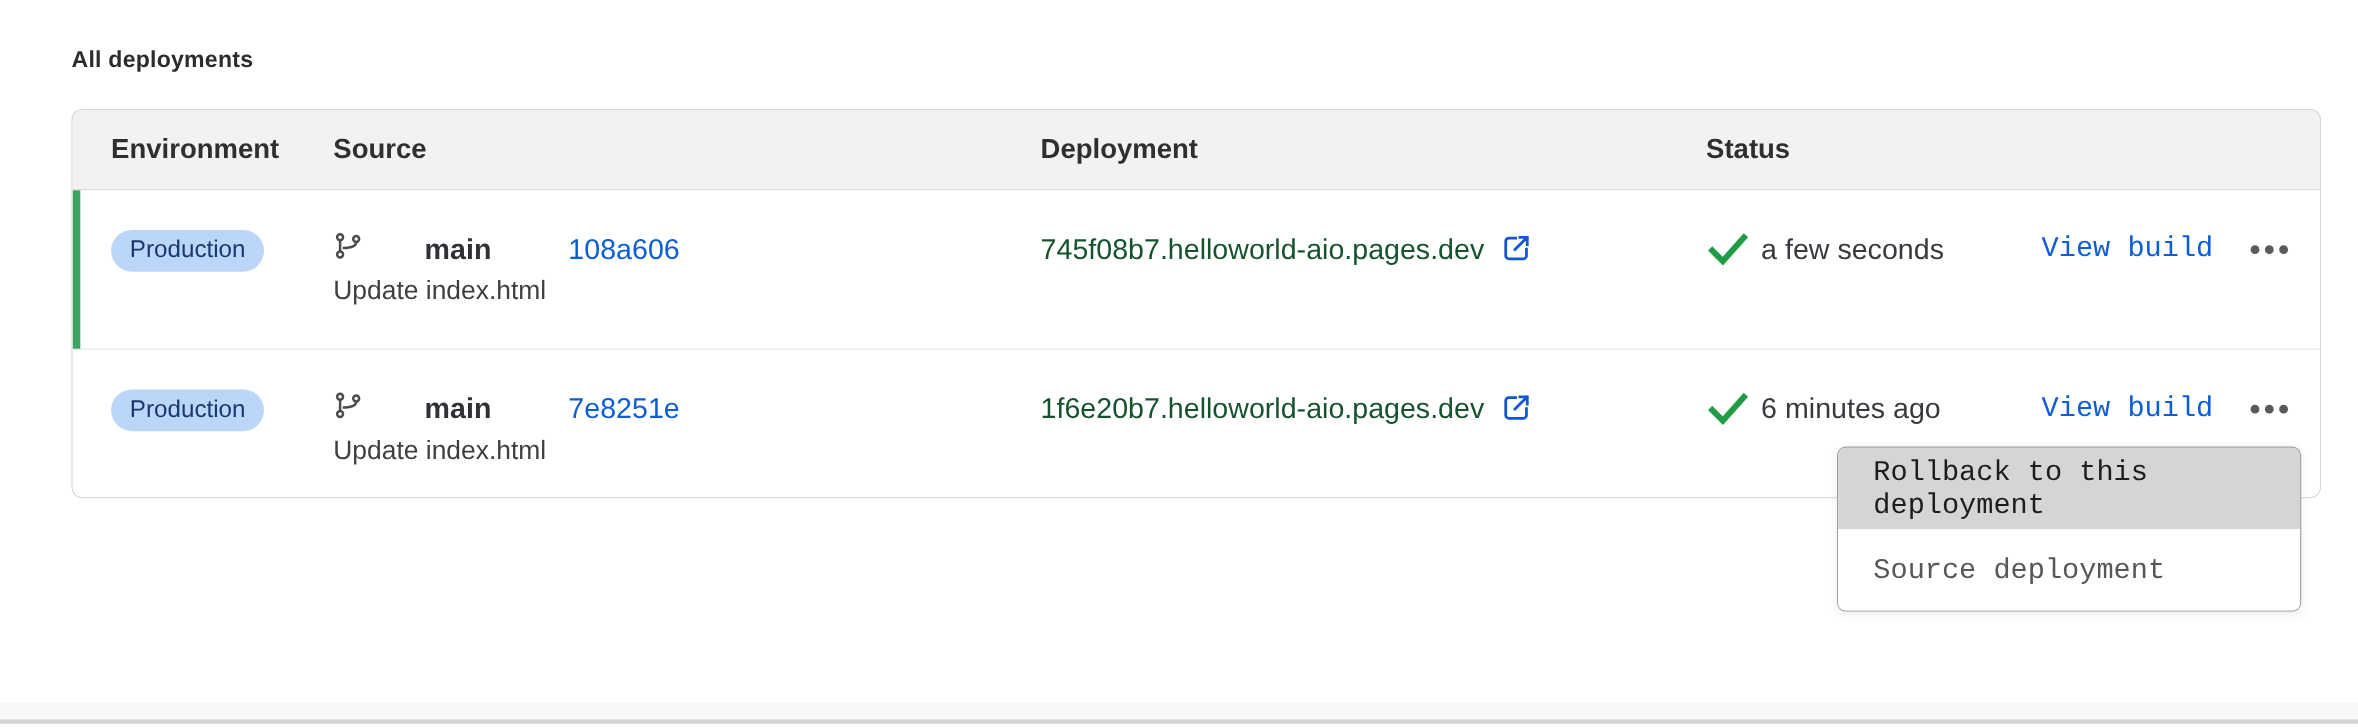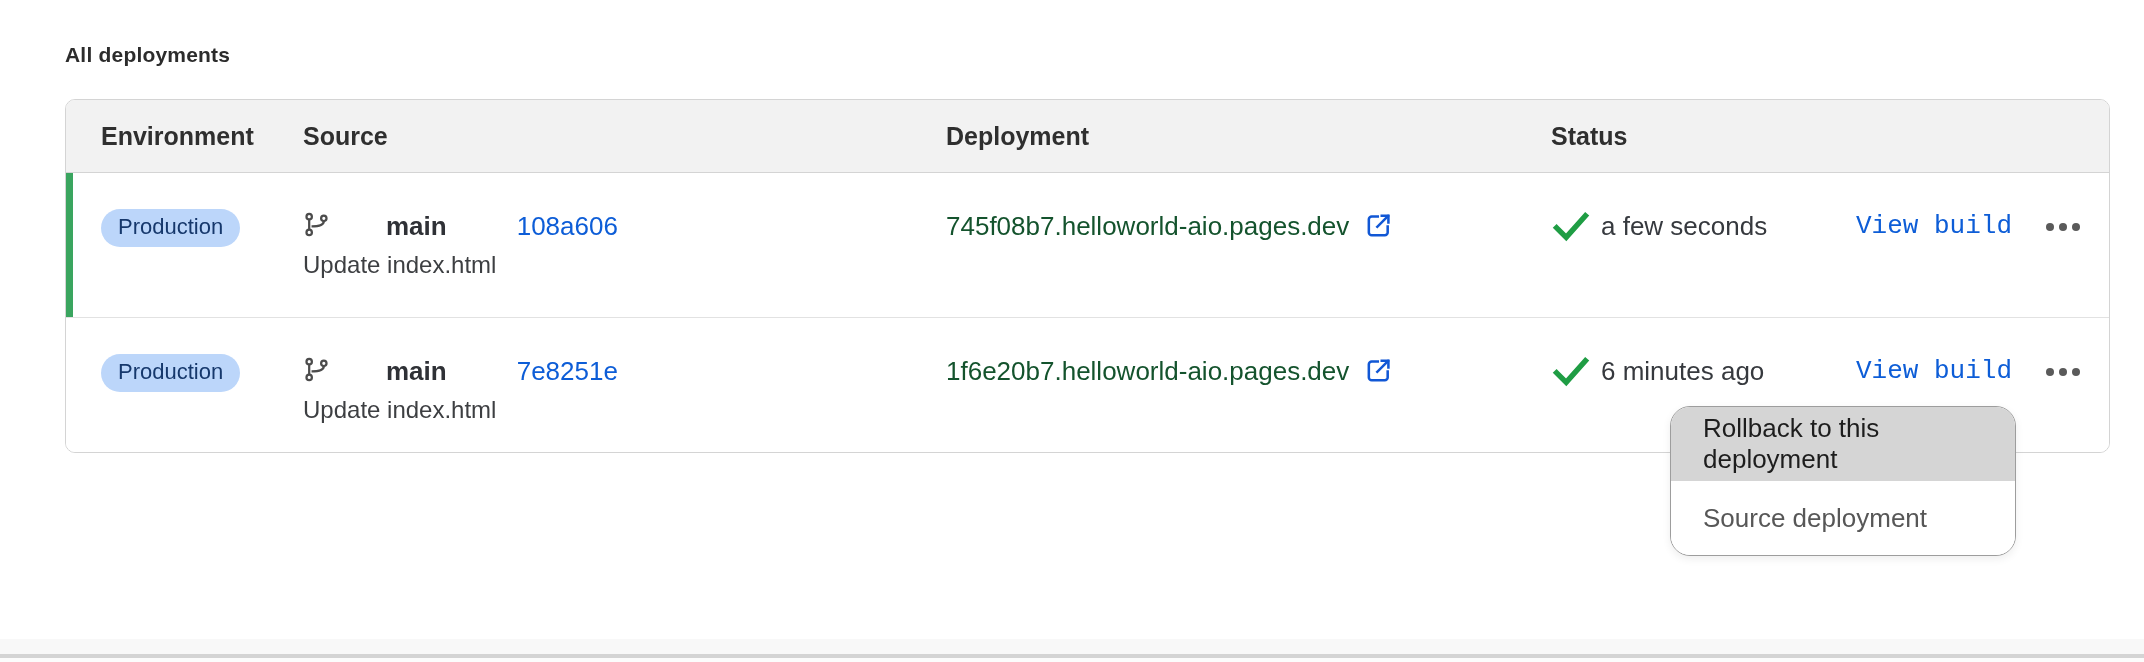--- a/index.html
+++ b/index.html
@@ -135,27 +135,28 @@
     border-radius: 50%;
     background: #5a5a5a;
     display: block;
   }
 
   
   .context-menu {
     position: absolute;
     left: 1670px;
     top: 406px;
-    width: 346px;
+    width: 422px;
     background: #ffffff;
     border: 1px solid #9d9d9d;
-    border-radius: 20px;
+    border-radius: 8px;
     overflow: hidden;
     box-shadow: 0 3px 9px rgba(0,0,0,0.07);
     z-index: 10;
+    font-family: Liberation Mono, monospace;
   }
   .menu-item {
     height: 74px;
     display: flex;
     align-items: center;
     padding-left: 32px;
     font-size: 26px;
     color: #575757;
     cursor: pointer;
     background: #ffffff;

